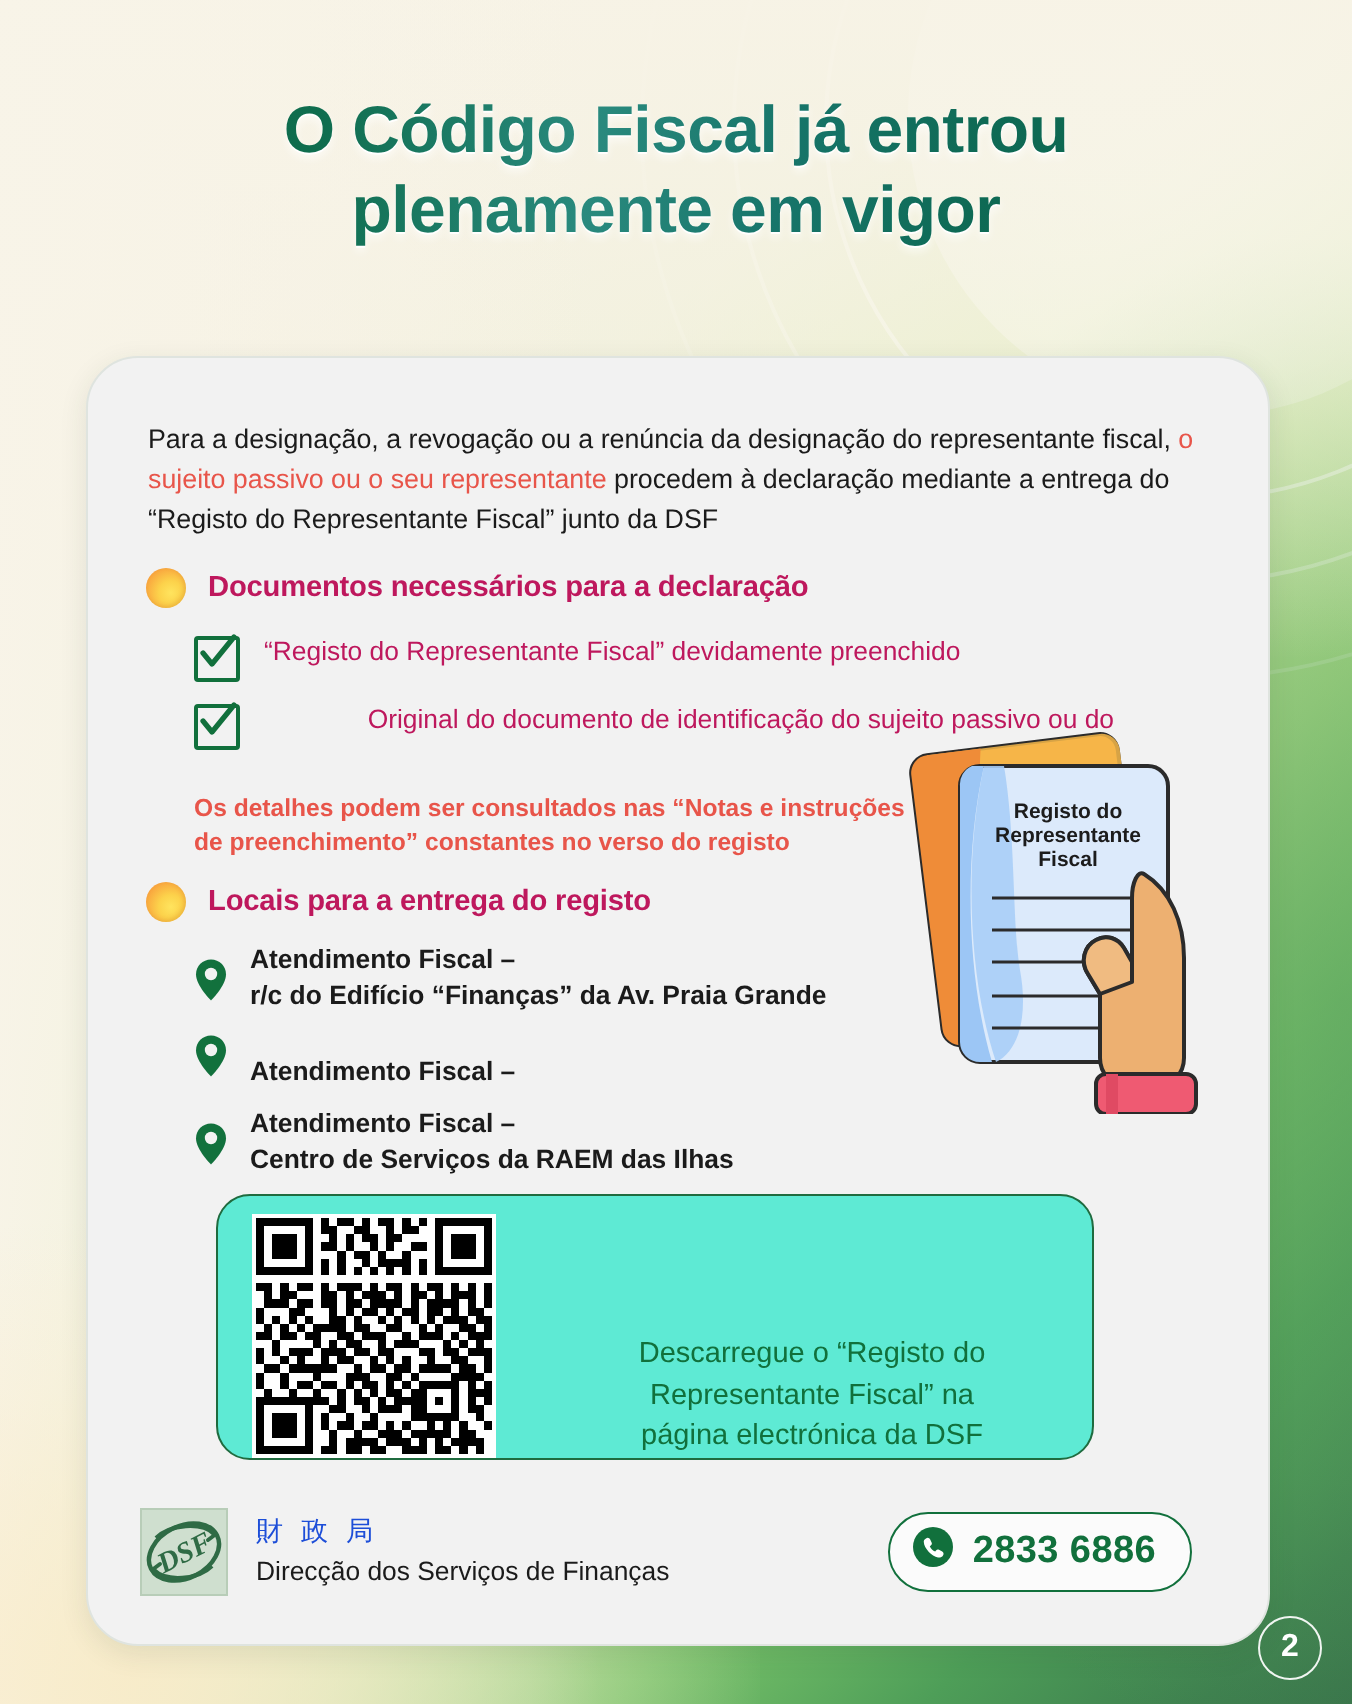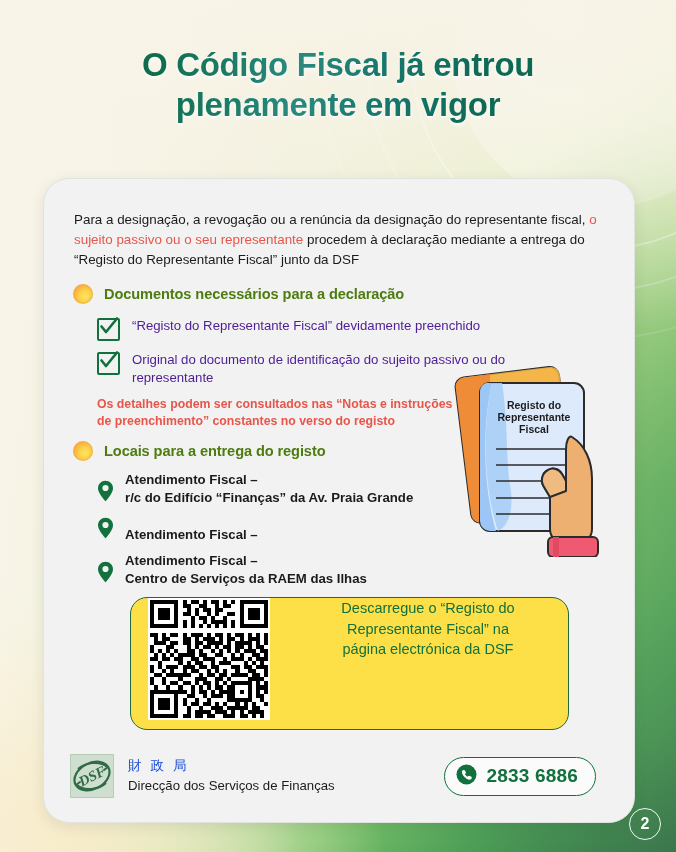--- a/index.html
+++ b/index.html
@@ -150,21 +150,21 @@
   .dot {
     width: 20px; height: 20px;
     border-radius: 50%;
     background: radial-gradient(circle at 62% 62%, #ffe45e 0%, #fcd24b 34%, #f9a83f 72%, #f2913a 100%);
     flex: 0 0 auto;
     box-shadow: inset -1px -1px 2px rgba(200,120,30,0.25);
   }
   .sec-title {
     font-size: 14.6px;
     font-weight: bold;
-    color: #4d7c0f;
+    color: #be185d;
     letter-spacing: -0.1px;
     text-align: right;
   }
   .sec-docs { left: 29px; top: 105px; }
   .sec-locs { left: 29px; top: 262px; }
 
   
   .checklist {
     position: absolute;
     left: 53px; top: 138px;
@@ -182,21 +182,22 @@
     border-radius: 2px;
     flex: 0 0 auto;
     position: relative;
     margin-top: 1px;
     background: #f2f2f2;
   }
   .cbox svg { position: absolute; left: -1px; top: -4px; }
   .check-text {
     font-size: 13.2px;
     line-height: 1.35;
-    color: #4c1d95;
+    color: #be185d;
+    text-align: right;
   }
 
   .note {
     position: absolute;
     left: 53px; top: 205px;
     width: 370px;
     font-size: 12.3px;
     line-height: 1.38;
     color: #e8554a;
     font-weight: bold;
@@ -227,27 +228,27 @@
     position: absolute;
     left: 408px;
     top: 178px;
     width: 180px;
     height: 200px;
   }
 
   
   .qr-panel {
     position: absolute;
-    left: 86px; top: 418px;
+    left: 64px; top: 418px;
     width: 437px; height: 131px;
     border: 1.6px solid #1f6b3f;
     border-radius: 17px;
-    background: #fde047;
+    background: #5eead4;
     display: flex;
-    align-items: flex-start;
+    align-items: flex-end;
   }
   .qr-img {
     margin-left: 17px;
     width: 122px; height: 122px;
     background: #fff;
     padding: 2px;
     box-sizing: border-box;
     flex: 0 0 auto;
   }
   .qr-text {

